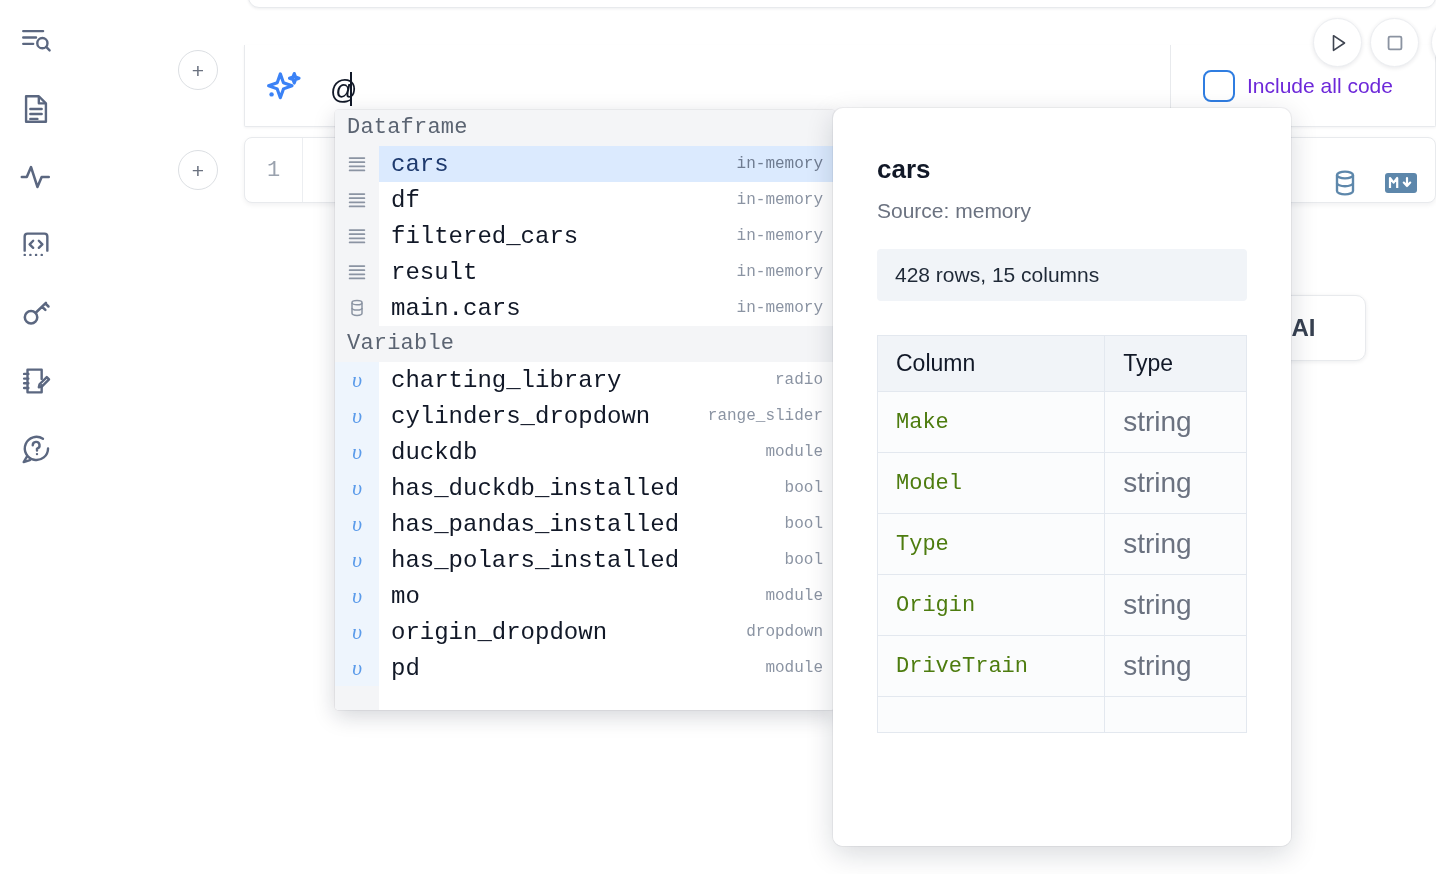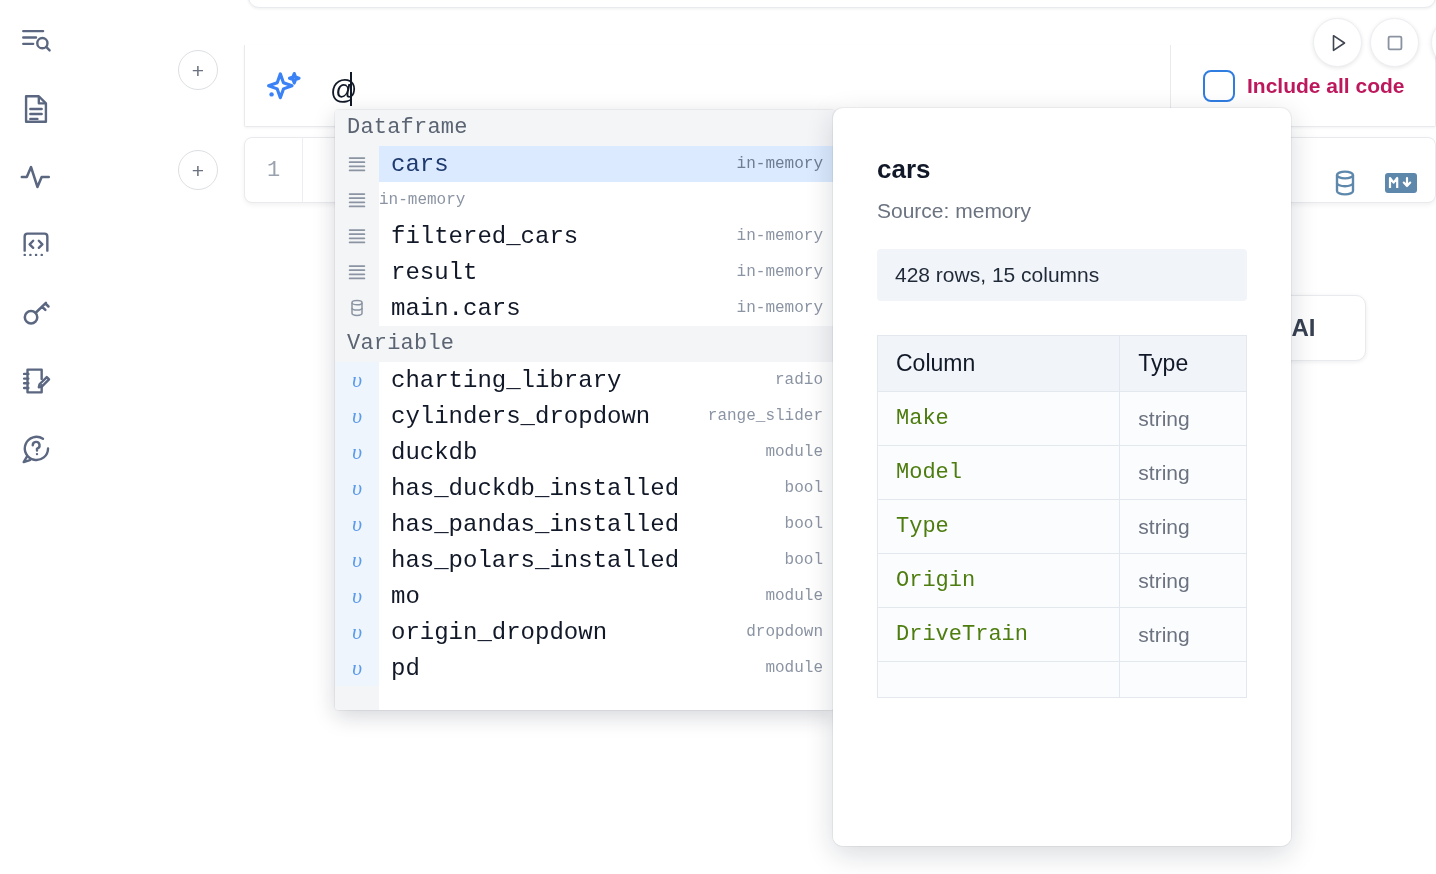--- a/index.html
+++ b/index.html
@@ -78,21 +78,21 @@
   @keyframes blink { 0%,55%{opacity:1} 56%,100%{opacity:0} }
 
   .incl-wrap {
     position:absolute; left:1203px; top:70px;
     display:flex; align-items:center; gap:12px; cursor:pointer;
   }
   .incl-box {
     width:32px; height:32px; border-radius:8px;
     border:2px solid #2f7de1; background:#fff;
   }
-  .incl-label { font-size:21px; color:#be185d; white-space:nowrap;font-weight:bold; }
+  .incl-label { font-size:21px; color:#6d28d9; white-space:nowrap; }
 
   
   .cell {
     position:absolute; left:244px; top:137px; width:1192px; height:66px;
     background:#fff; border:1px solid #e8eaed; border-radius:8px;
     box-shadow: 0 2px 5px rgba(15,23,42,.06);
   }
   .cell-gutter {
     position:absolute; left:245px; top:138px; width:58px; height:64px;
     border-right:1px solid #eceef1; display:flex; align-items:center; justify-content:center;
@@ -162,21 +162,21 @@
   .pv-table th, .pv-table td {
     border:1px solid #e3e8ef; padding:14px 18px; text-align:left; font-weight:400;
   }
   .pv-table thead th {
     background:#f1f4f8; font-size:23px; color:#111827;
   }
   .pv-table td.col {
     font-family:"Liberation Mono", monospace; font-size:22px; color:#4d7c0f;
     background:#fbfcfd;
   }
-  .pv-table td.ty { font-size:21px; color:#6b7280; background:#fbfcfd; }
+  .pv-table td.ty { font-size:28px; color:#6b7280; background:#fbfcfd; }
   .pv-table tr.blank td { height:36px; padding:6px 18px; }
   .pv-fade {
     position:absolute; left:0; right:0; bottom:0; height:56px;
     background:linear-gradient(to bottom, rgba(255,255,255,0), #fff 70%);
     pointer-events:none;
   }
 </style>
 </head>
 <body>
 
@@ -327,20 +327,21 @@
           </span>
           <span class="nm">cars</span>
           <span class="ty">in-memory</span>
         </div>
         <div class="ac-row">
           <span class="ic">
             <svg width="22" height="22" viewBox="0 0 24 24" fill="none" stroke="currentColor" stroke-width="2" stroke-linecap="round">
               <path d="M4 5.5h16M4 10h16M4 14.5h16M4 19h16"></path>
             </svg>
           </span>
+          <span class="nm">df</span>
           <span class="ty">in-memory</span>
         </div>
         <div class="ac-row">
           <span class="ic">
             <svg width="22" height="22" viewBox="0 0 24 24" fill="none" stroke="currentColor" stroke-width="2" stroke-linecap="round">
               <path d="M4 5.5h16M4 10h16M4 14.5h16M4 19h16"></path>
             </svg>
           </span>
           <span class="nm">filtered_cars</span>
           <span class="ty">in-memory</span>

